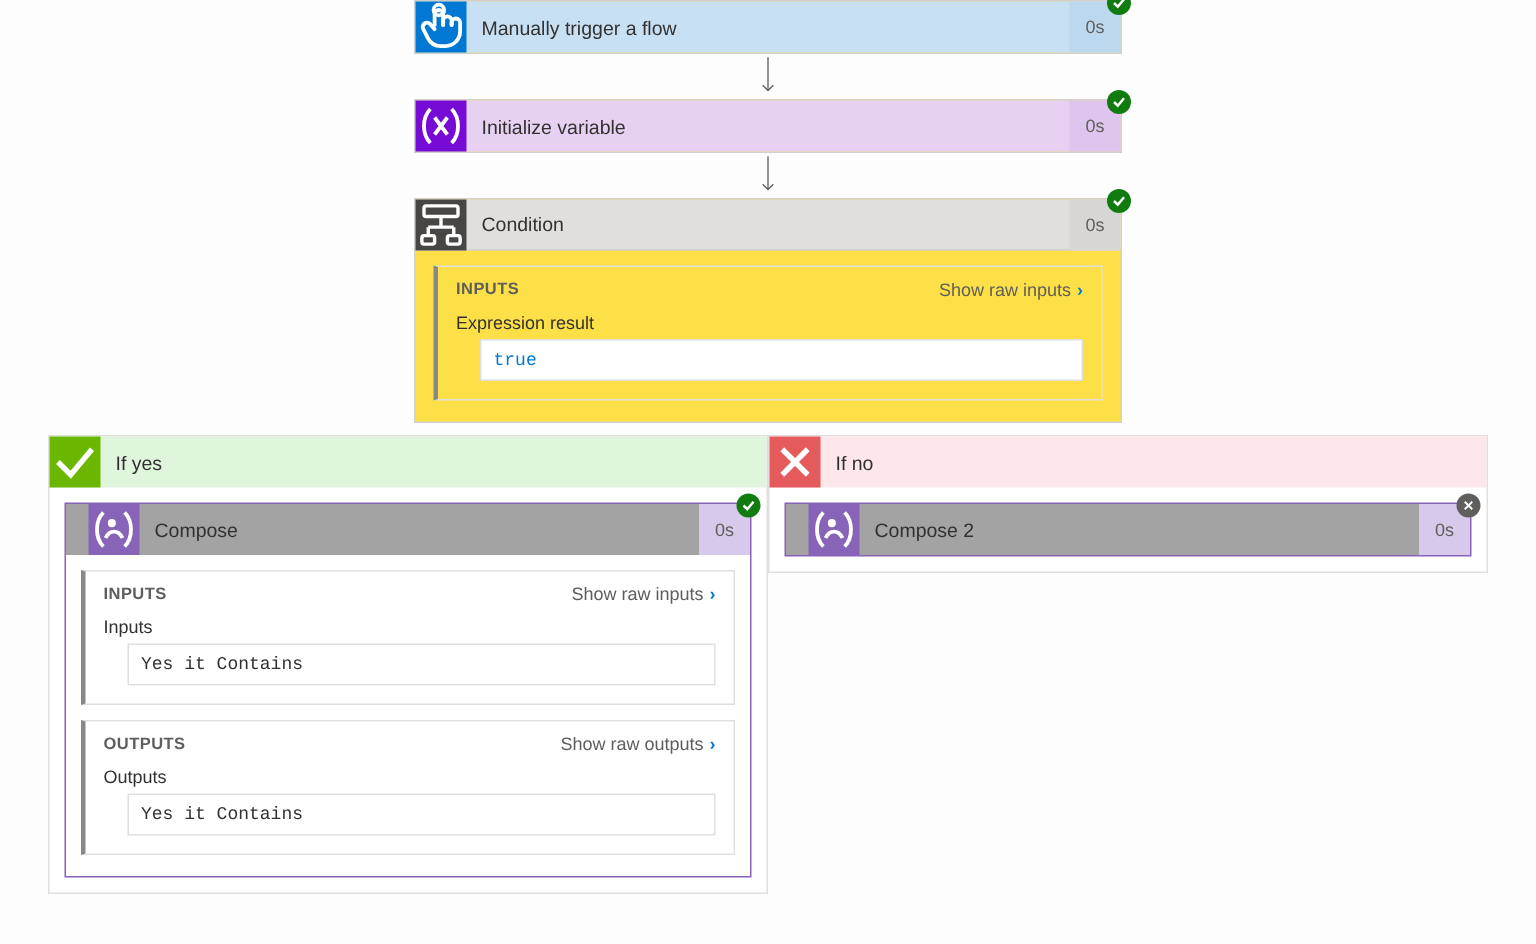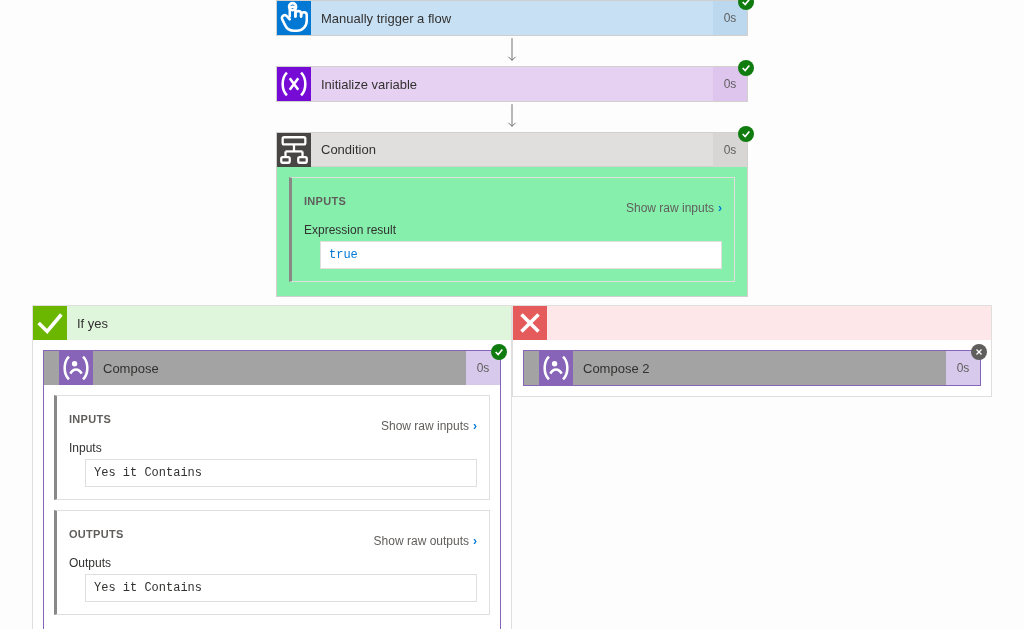--- a/index.html
+++ b/index.html
@@ -13,21 +13,21 @@
     position: relative;
   }
   .col-center {
     display: flex;
     flex-direction: column;
     align-items: center;
     width: 100%;
   }
   .card {
     border: 1px solid #d2d0ce;
-    background: #86efac;
+    background: #fde047;
     width: 472px;
     position: relative;
   }
   .card-header {
     display: flex;
     align-items: center;
     height: 34px;
     position: relative;
   }
   .icon-box {
@@ -109,21 +109,20 @@
     letter-spacing: 0.3px;
     color: #605e5c;
   }
   .show-raw {
     font-size: 12px;
     color: #605e5c;
     display: flex;
     align-items: center;
     gap: 4px;
     cursor: pointer;
-    margin-top: 15px;
   }
   .show-raw .chev { color: #0078d4; font-weight: bold; }
   .field-label {
     font-size: 12px;
     color: #323130;
     margin-bottom: 4px;
     margin-top: 4px;
   }
   .field-value {
     border: 1px solid #e1dfdd;
@@ -336,20 +335,21 @@
 
   <div class="branch-col">
     <div class="branch-panel ifno">
       <div class="branch-header">
         <div class="icon-box">
           <svg viewBox="0 0 24 24" fill="none" stroke="#fff" stroke-width="2.5">
               <line x1="6" y1="6" x2="18" y2="18"></line>
               <line x1="18" y1="6" x2="6" y2="18"></line>
             </svg>
         </div>
+        <div class="title">If no</div>
       </div>
       <div class="branch-body">
         <div class="action-card skipped">
           <div class="card-header">
             <div class="icon-box">
               <svg viewBox="0 0 24 24" fill="none" stroke="#fff" stroke-width="1.8">
                 <path d="M7 4c-2 2-3 5-3 8s1 6 3 8"></path>
                 <path d="M17 4c2 2 3 5 3 8s-1 6-3 8"></path>
                 <circle cx="11" cy="9" r="1" fill="#fff"></circle>
                 <path d="M8 16c1-2 2-3 4-3s3 1 4 3"></path>

